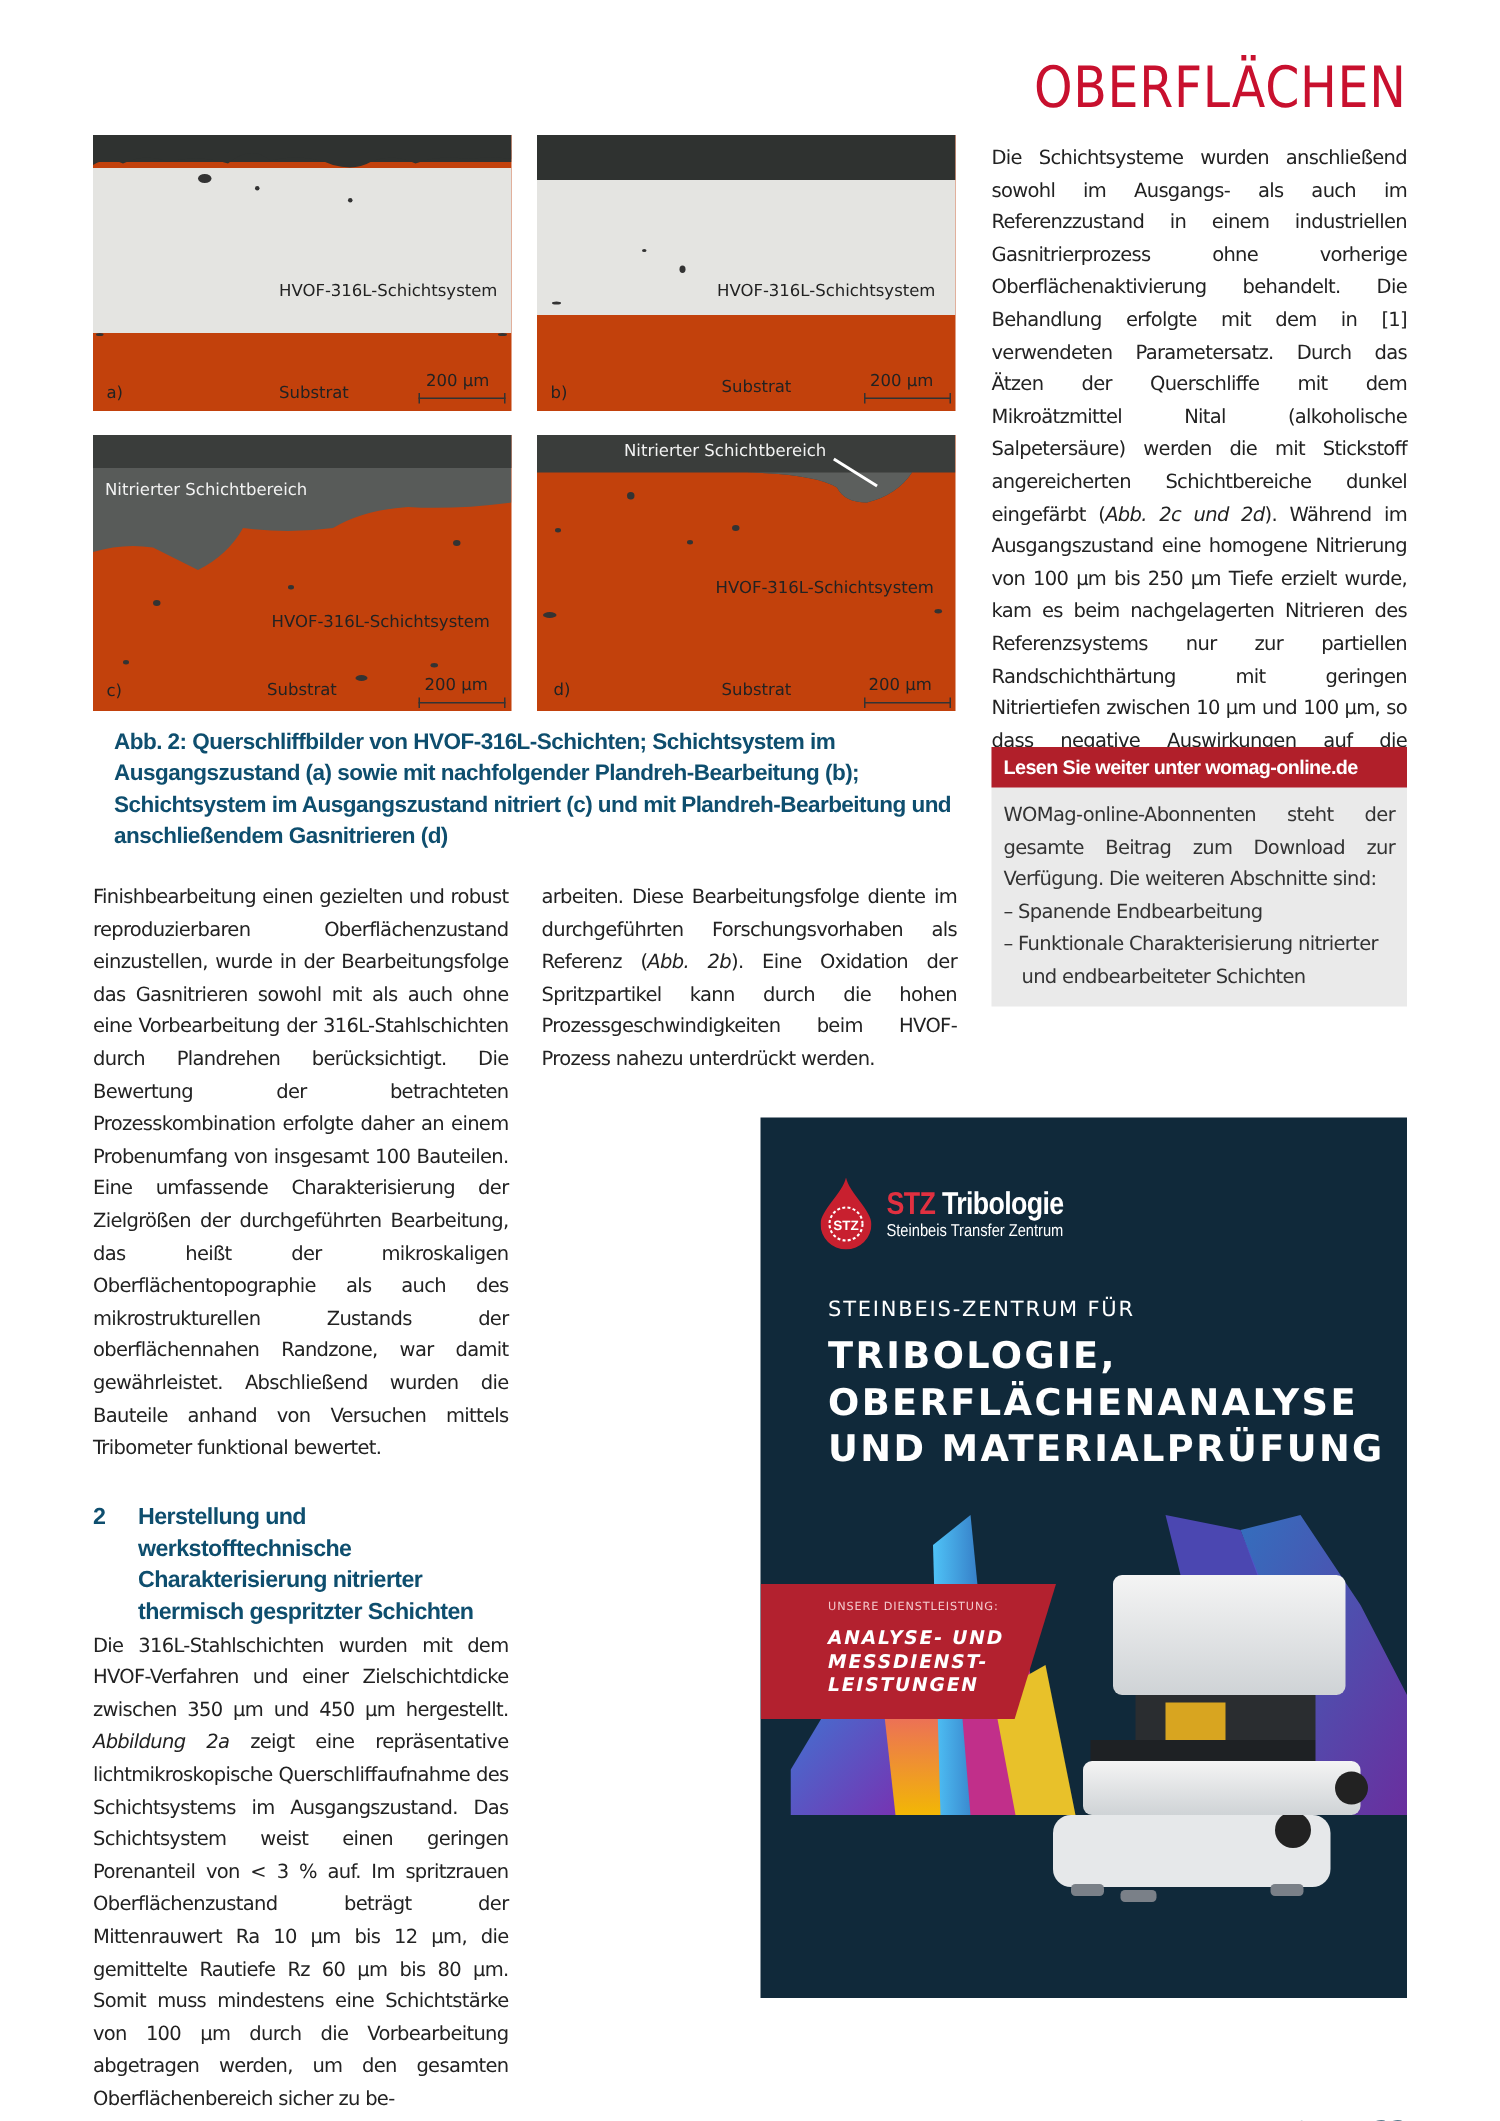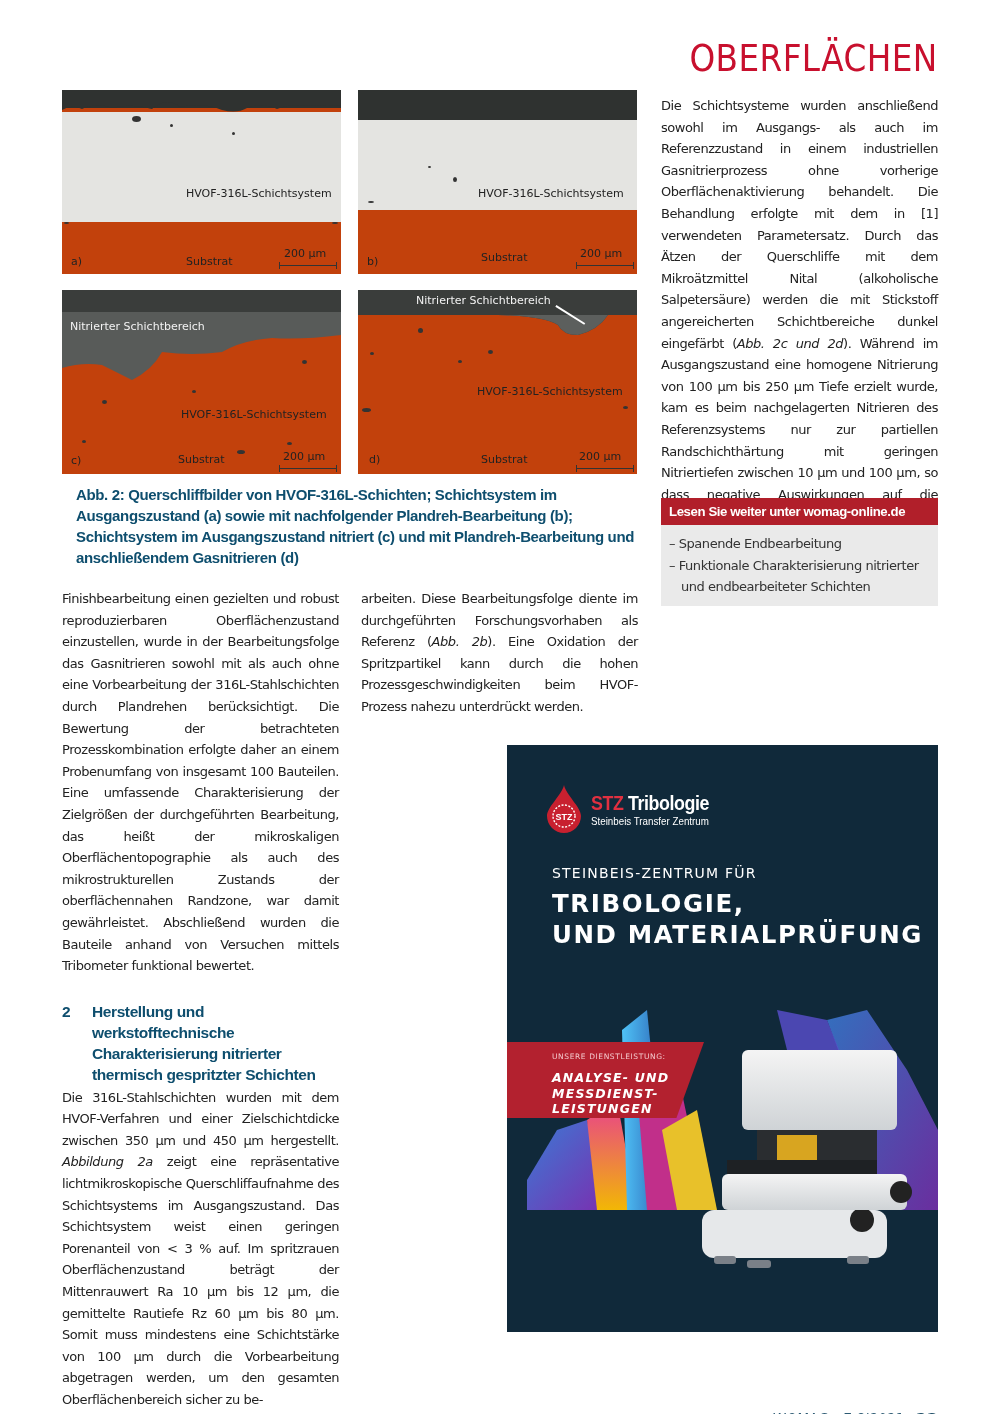--- a/index.html
+++ b/index.html
@@ -56,21 +56,21 @@
   .ad { position: absolute; left: 507px; top: 745px; width: 431px; height: 587px; background: #10293a; overflow: hidden; }
   .ad .logo { position: absolute; left: 40px; top: 40px; display: flex; align-items: center; }
   .ad .drop { width: 34px; height: 48px; position: relative; }
   .ad .logo-txt { margin-left: 10px; }
   .ad .logo-main { font-family: "Liberation Sans", sans-serif; font-weight: bold; font-size: 21px; color: #fff; letter-spacing: -0.5px; transform: scaleX(0.85); transform-origin: left; }
   .ad .logo-main .red { color: #e03040; }
   .ad .logo-sub { font-family: "Liberation Sans", sans-serif; font-size: 11.5px; color: #fff; transform: scaleX(0.85); transform-origin: left; white-space: nowrap; }
   .ad .kicker { position: absolute; left: 45px; top: 120px; font-family: "DejaVu Sans", sans-serif; font-size: 14px; color: #fff; letter-spacing: 1.2px; }
   .ad .headline { position: absolute; left: 45px; top: 143px; font-family: "DejaVu Sans", sans-serif; font-weight: bold; font-size: 24.5px; line-height: 31px; color: #fff; letter-spacing: 1.6px; }
   .ad .art { position: absolute; left: 20px; top: 265px; width: 411px; height: 200px; }
-  .ad .redbox { position: absolute; left: 0; top: 297px; width: 197px; height: 76px; background: #b3212f; clip-path: polygon(0 0, 100% 0, 86% 100%, 0 100%); }
+  .ad .redbox { position: absolute; left: 0; top: 311px; width: 197px; height: 90px; background: #b3212f; clip-path: polygon(0 0, 100% 0, 86% 100%, 0 100%); }
   .ad .redbox .s1 { position: absolute; left: 45px; top: 10px; font-family: "DejaVu Sans", sans-serif; font-size: 7.5px; color: #f4c9cd; letter-spacing: 0.6px; white-space: nowrap; }
   .ad .redbox .s2 { position: absolute; left: 45px; top: 28px; font-family: "DejaVu Sans", sans-serif; font-weight: bold; font-size: 12.5px; line-height: 15.5px; color: #fff; letter-spacing: 1.2px; font-style: italic; }
   .ad .url { position: absolute; left: 0; right: 0; top: 548px; text-align: center; font-family: "DejaVu Sans", sans-serif; font-size: 11.5px; color: #fff; letter-spacing: 0.4px; }
 
   .footer { position: absolute; right: 62px; top: 1410px; display: flex; align-items: baseline;
             font-family: "DejaVu Sans", sans-serif; color: #2c5a73; }
   .footer .mag { font-size: 15px; letter-spacing: 0.2px; transform: scaleX(0.9); }
   .footer .issue { font-size: 15px; margin-left: 8px; transform: scaleX(0.9); }
   .footer .page { font-size: 16px; font-weight: bold; margin-left: 8px; color: #1d4d66; }
 </style>
@@ -165,20 +165,21 @@
   <p><span>arbeiten. Diese Bearbeitungsfolge diente im durchgeführten Forschungsvorhaben als Referenz (</span><em>Abb. 2b</em><span>). Eine Oxidation der Spritzpartikel kann durch die hohen Prozessgeschwindigkeiten beim HVOF-Prozess nahezu unterdrückt werden.</span></p>
 </div>
 
 <div class="col" style="left:661px; top:95px; width:277px;">
   <p><span>Die Schichtsysteme wurden anschließend sowohl im Ausgangs- als auch im Referenzzustand in einem industriellen Gasnitrierprozess ohne vorherige Oberflächenaktivierung behandelt. Die Behandlung erfolgte mit dem in [1] verwendeten Parametersatz. Durch das Ätzen der Querschliffe mit dem Mikroätzmittel Nital (alkoholische Salpetersäure) werden die mit Stickstoff angereicherten Schichtbereiche dunkel eingefärbt (</span><em>Abb. 2c und 2d</em><span>). Während im Ausgangszustand eine homogene Nitrierung von 100 µm bis 250 µm Tiefe erzielt wurde, kam es beim nachgelagerten Nitrieren des Referenzsystems nur zur partiellen Randschichthärtung mit geringen Nitriertiefen zwischen 10 µm und 100 µm, so dass negative Auswirkungen auf die nachfolgende Finishbearbeitung zu erwarten sind.</span></p>
 </div>
 
 <div class="infobox">
   <div class="hd">Lesen Sie weiter unter womag-online.de</div>
   <div class="bd">
+    <div>WOMag-online-Abonnenten steht der gesamte Beitrag zum Download zur Verfügung. Die weiteren Abschnitte sind:</div>
     <div class="ind">– Spanende Endbearbeitung</div>
     <div class="ind">– Funktionale Charakterisierung nitrierter und endbearbeiteter Schichten</div>
   </div>
 </div>
 
 <div class="ad">
   <div class="logo">
     <div class="drop">
       <svg width="34" height="48" viewBox="0 0 34 48">
         <path d="M17 0 C19 10 34 22 34 31 A17 17 0 0 1 0 31 C0 22 15 10 17 0 Z" fill="#c8202f"></path>
@@ -187,20 +188,21 @@
       </svg>
     </div>
     <div class="logo-txt">
       <div class="logo-main"><span class="red">STZ</span><span> Tribologie</span></div>
       <div class="logo-sub">Steinbeis Transfer Zentrum</div>
     </div>
   </div>
   <div class="kicker">STEINBEIS-ZENTRUM FÜR</div>
   <div class="headline">
     <div>TRIBOLOGIE,</div>
+    <div>OBERFLÄCHENANALYSE</div>
     <div>UND MATERIALPRÜFUNG</div>
   </div>
   <svg class="art" viewBox="0 0 411 200">
     <defs>
       <linearGradient id="cr1" x1="0" y1="0" x2="1" y2="1">
           <stop offset="0" stop-color="#3a7bd5"></stop>
           <stop offset="1" stop-color="#7a2fb0"></stop>
         </linearGradient>
       <linearGradient id="cr2" x1="0" y1="0" x2="0" y2="1">
           <stop offset="0" stop-color="#e83f8f"></stop>

